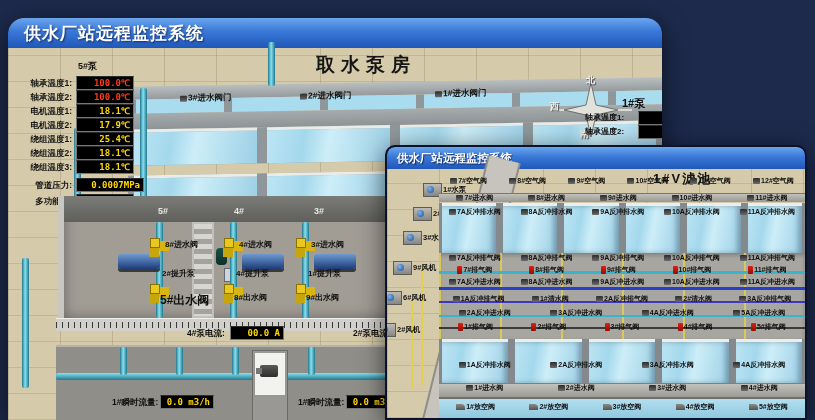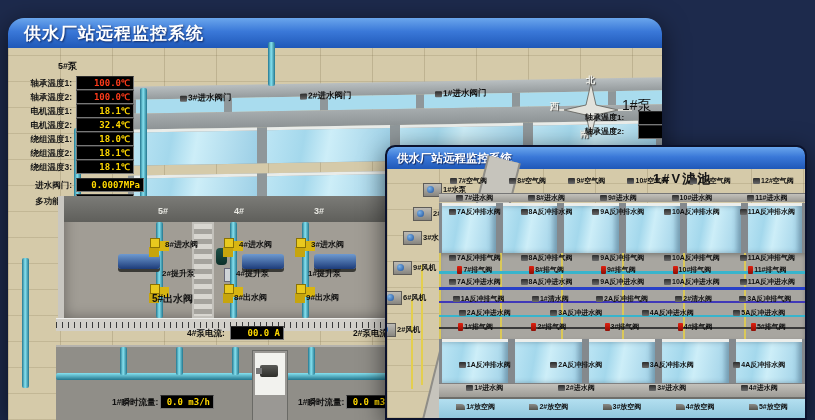--- a/index.html
+++ b/index.html
@@ -41,30 +41,30 @@
   .channel{position:absolute;left:120px;top:34px;right:0;height:128px;transform:skewY(-1deg);}
   .ch-ledge{position:absolute;left:0;right:0;height:13px;background:linear-gradient(#b9bfc1,#959b9d);}
   .ch-strip{position:absolute;left:0;right:0;top:13px;height:14px;
     background:repeating-linear-gradient(90deg,#8f979a 0 8px,#a9dcee 8px 96px);}
   .ch-band{position:absolute;left:0;right:0;top:27px;height:16px;background:linear-gradient(#a6acae,#8e9496);}
   .ch-basins{position:absolute;left:0;right:0;display:flex;gap:10px;background:#8f979a;padding:0 6px;}
   .ch-basins .cell{flex:1;border-top:3px solid #e9ece9;}
   .inlet-valve{position:absolute;top:8px;}
 
   .panel{position:absolute;left:2px;top:18px;width:138px;}
-  .panel-h{position:absolute;left:48px;top:-6px;font-size:9px;font-weight:bold;color:#101010;}
+  .panel-h{position:absolute;left:68px;top:-6px;font-size:9px;font-weight:bold;color:#101010;}
   .prow{position:absolute;left:0;width:100%;height:13px;}
   .prow .pl{position:absolute;left:0;width:62px;text-align:right;font-size:8.5px;font-weight:bold;color:#161616;top:2px;}
   .prow .ybox{left:66px;top:0;width:52px;}
   .prow .ybox.wide{width:62px;}
 
   .compass{position:absolute;left:540px;top:30px;width:86px;height:64px;}
   .compass span{position:absolute;font-size:9px;font-weight:bold;color:#f2f2ec;text-shadow:1px 1px 1px #444;}
 
-  .rpanel-h{position:absolute;left:614px;top:50px;font-size:14px;font-weight:normal;color:#101010;}
+  .rpanel-h{position:absolute;left:614px;top:50px;font-size:11px;font-weight:bold;color:#101010;}
   .rrow{font-size:8px;}
   .rbox{width:20px;}
 
   .proom{position:absolute;left:50px;top:148px;width:475px;height:122px;
     background:#a19d95;border-left:6px solid #c9c7c1;border-right:6px solid #c9c7c1;
     box-shadow:inset 0 0 14px rgba(0,0,0,.35);}
   .proom-top{position:absolute;left:0;right:0;top:0;height:26px;background:linear-gradient(#7b7b77,#5f5f5b);}
   .proom-top .bay{position:absolute;top:10px;font-size:9px;font-weight:bold;color:#e8e8e2;}
   .ladder{position:absolute;top:26px;bottom:0;width:18px;background:repeating-linear-gradient(180deg,#d8d6d0 0 5px,#a5a39d 5px 10px);border:2px solid #c2c0ba;}
   .tank{position:absolute;width:11px;height:17px;background:linear-gradient(#1e5148,#0c2f29);border-radius:4px;}
@@ -116,20 +116,21 @@
 </head>
 <body>
 
 <div class="stage">
 
   <div class="win" id="bw">
     <div class="titlebar">
       <span>供水厂站远程监控系统</span>
     </div>
     <div class="scene">
+      <div class="bw-title">取水泵房</div>
 
       <div class="channel">
         <div class="ch-ledge"></div>
         <div class="ch-strip"></div>
         <div class="ch-band"></div>
         <div class="ch-basins" style="top:43px;height:36px;">
           <div class="cell water"></div>
           <div class="cell water"></div>
           <div class="cell water"></div>
           <div class="cell water"></div>
@@ -159,36 +160,36 @@
         <div class="prow" style="top:24px;">
             <span class="pl">轴承温度2:</span>
             <span class="ybox alarm">100.0℃</span>
           </div>
         <div class="prow" style="top:38px;">
             <span class="pl">电机温度1:</span>
             <span class="ybox">18.1℃</span>
           </div>
         <div class="prow" style="top:52px;">
             <span class="pl">电机温度2:</span>
-            <span class="ybox">32.4℃</span>
+            <span class="ybox">17.9℃</span>
           </div>
         <div class="prow" style="top:66px;">
             <span class="pl">绕组温度1:</span>
-            <span class="ybox">18.0℃</span>
+            <span class="ybox">25.4℃</span>
           </div>
         <div class="prow" style="top:80px;">
             <span class="pl">绕组温度2:</span>
             <span class="ybox">18.1℃</span>
           </div>
         <div class="prow" style="top:94px;">
             <span class="pl">绕组温度3:</span>
             <span class="ybox">18.1℃</span>
           </div>
         <div class="prow" style="top:112px;">
-            <span class="pl">进水阀门:</span>
+            <span class="pl">管道压力:</span>
             <span class="ybox wide">0.0007MPa</span>
           </div>
         <div class="prow" style="top:128px;">
             <span class="pl">多功能阀:</span>
             <span class="ybox">0%</span>
           </div>
       </div>
 
       <div class="compass">
         <svg width="86" height="64" viewBox="0 0 86 64">
@@ -215,21 +216,21 @@
         <div class="ladder" style="left:128px;"></div>
         <div class="tank" style="left:152px;top:52px;"></div>
         <div class="sign" style="left:160px;top:72px;"></div>
 
         <div class="vpipe" style="left:92px;top:26px;height:96px;"></div>
         <div class="pumpbody" style="left:54px;top:58px;"></div>
         <div class="yvalve" style="left:86px;top:42px;"></div>
         <div class="lbl" style="left:101px;top:45px;font-size:8px;">8#进水阀</div>
         <div class="lbl" style="left:98px;top:74px;font-size:8px;">2#提升泵</div>
         <div class="yvalve" style="left:86px;top:88px;"></div>
-        <div class="lbl" style="left:88px;top:98px;font-size:10px;">5#出水阀</div>
+        <div class="lbl" style="left:96px;top:98px;font-size:12px;">5#出水阀</div>
 
         <div class="vpipe" style="left:166px;top:26px;height:96px;"></div>
         <div class="pumpbody" style="left:178px;top:58px;"></div>
         <div class="yvalve" style="left:160px;top:42px;"></div>
         <div class="lbl" style="left:175px;top:45px;font-size:8px;">4#进水阀</div>
         <div class="lbl" style="left:172px;top:74px;font-size:8px;">4#提升泵</div>
         <div class="yvalve" style="left:160px;top:88px;"></div>
         <div class="lbl" style="left:170px;top:98px;font-size:8px;">8#出水阀</div>
 
         <div class="vpipe" style="left:238px;top:26px;height:96px;"></div>

